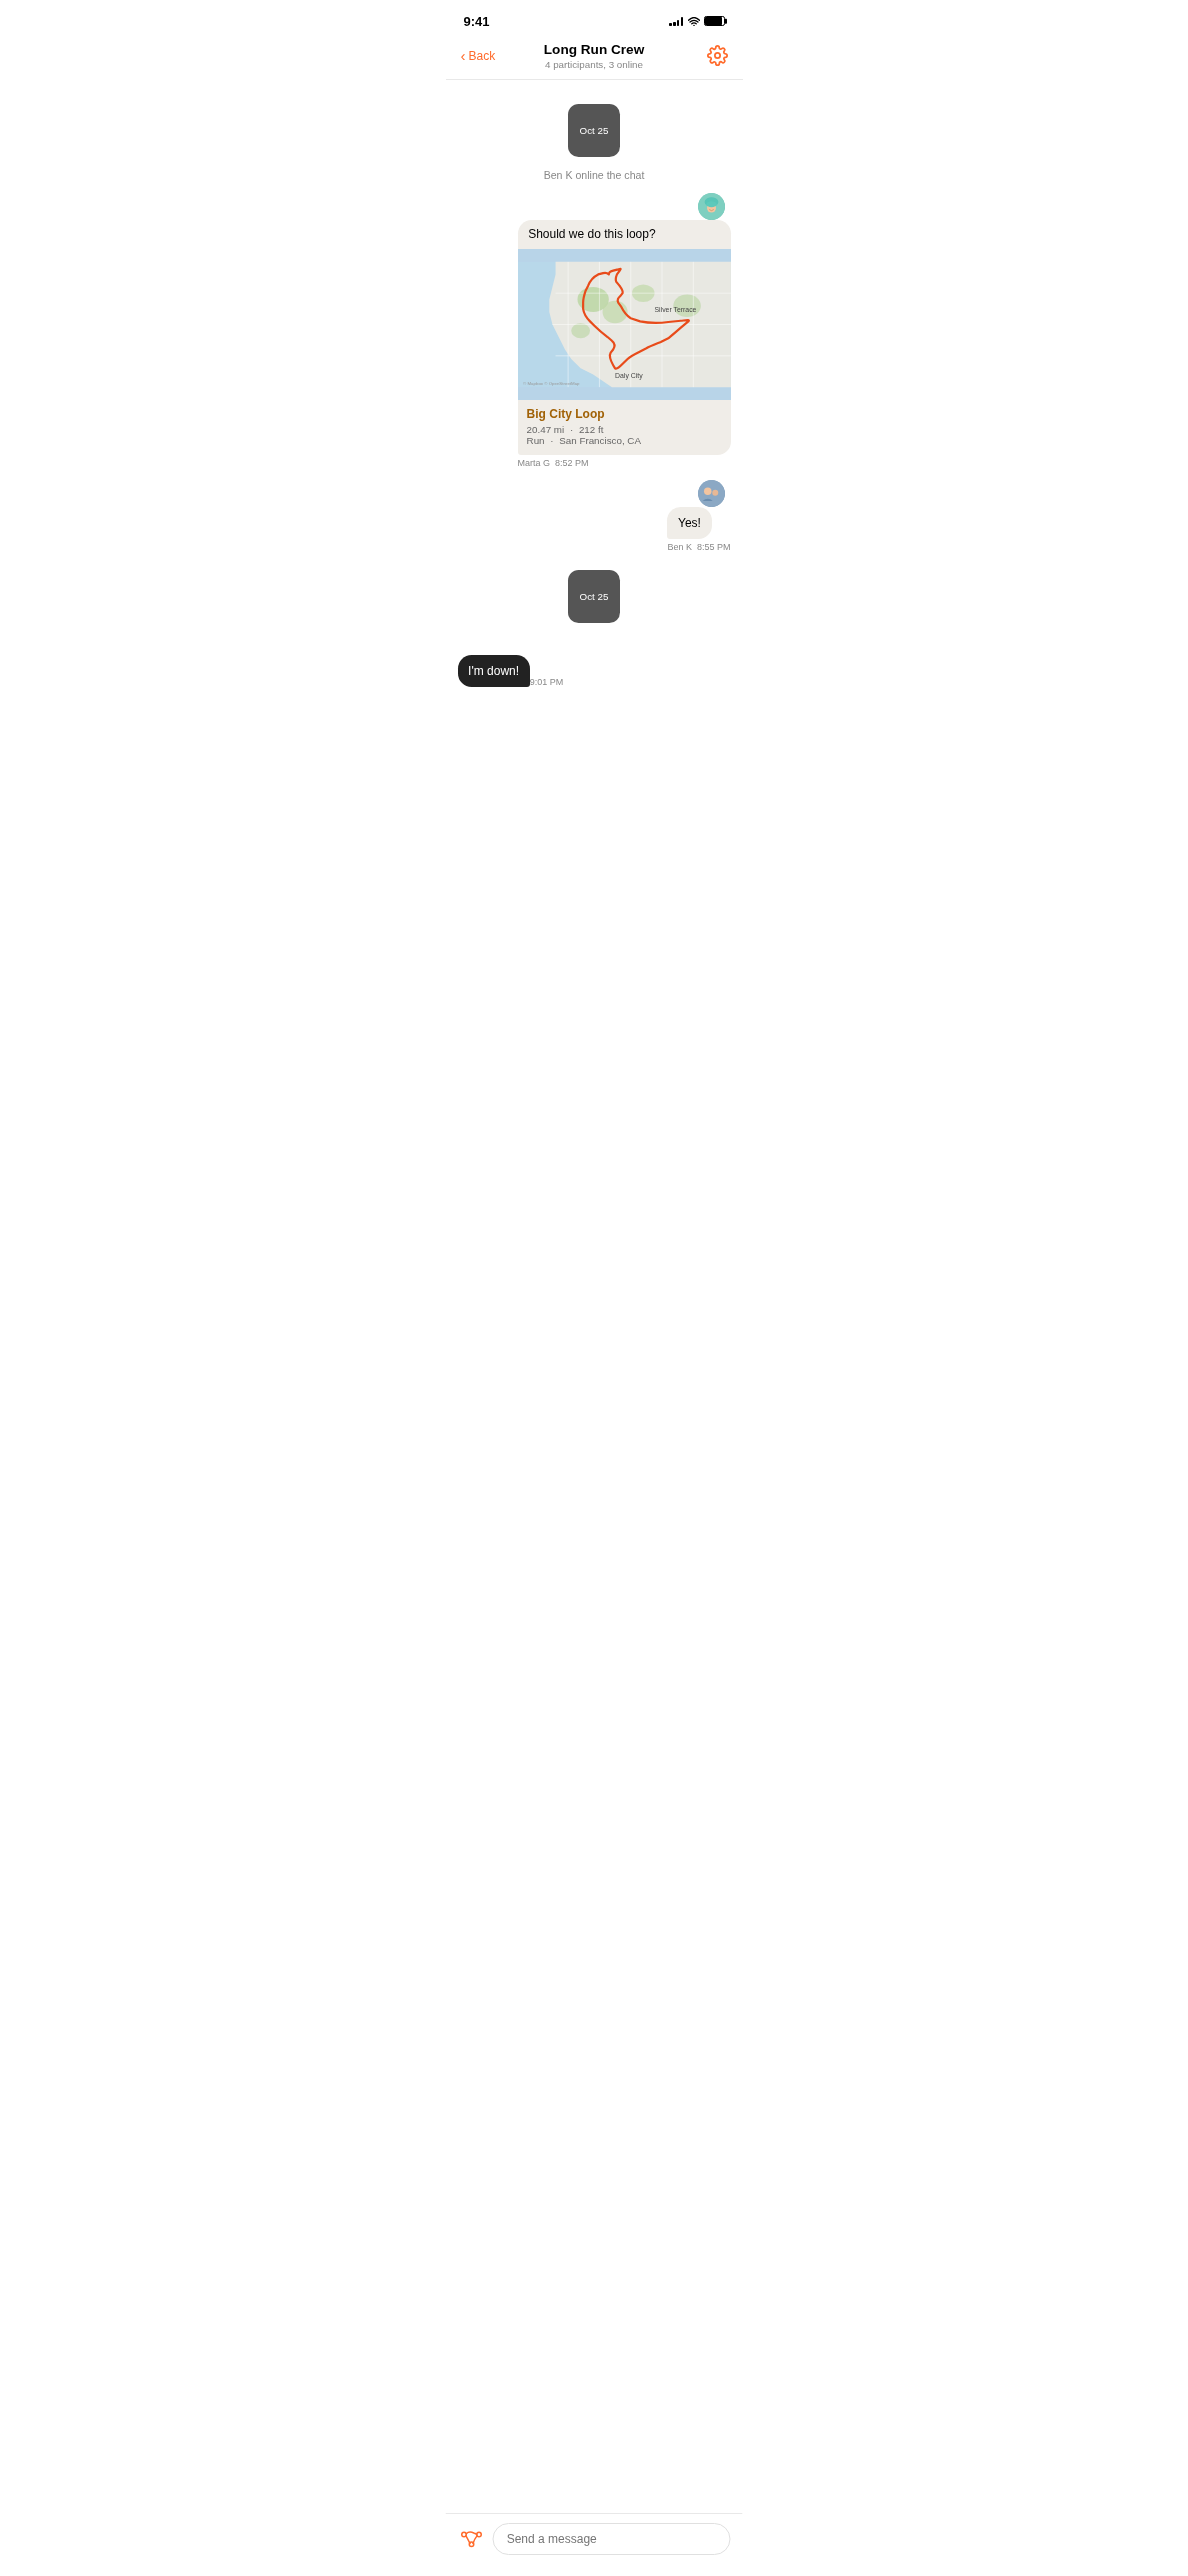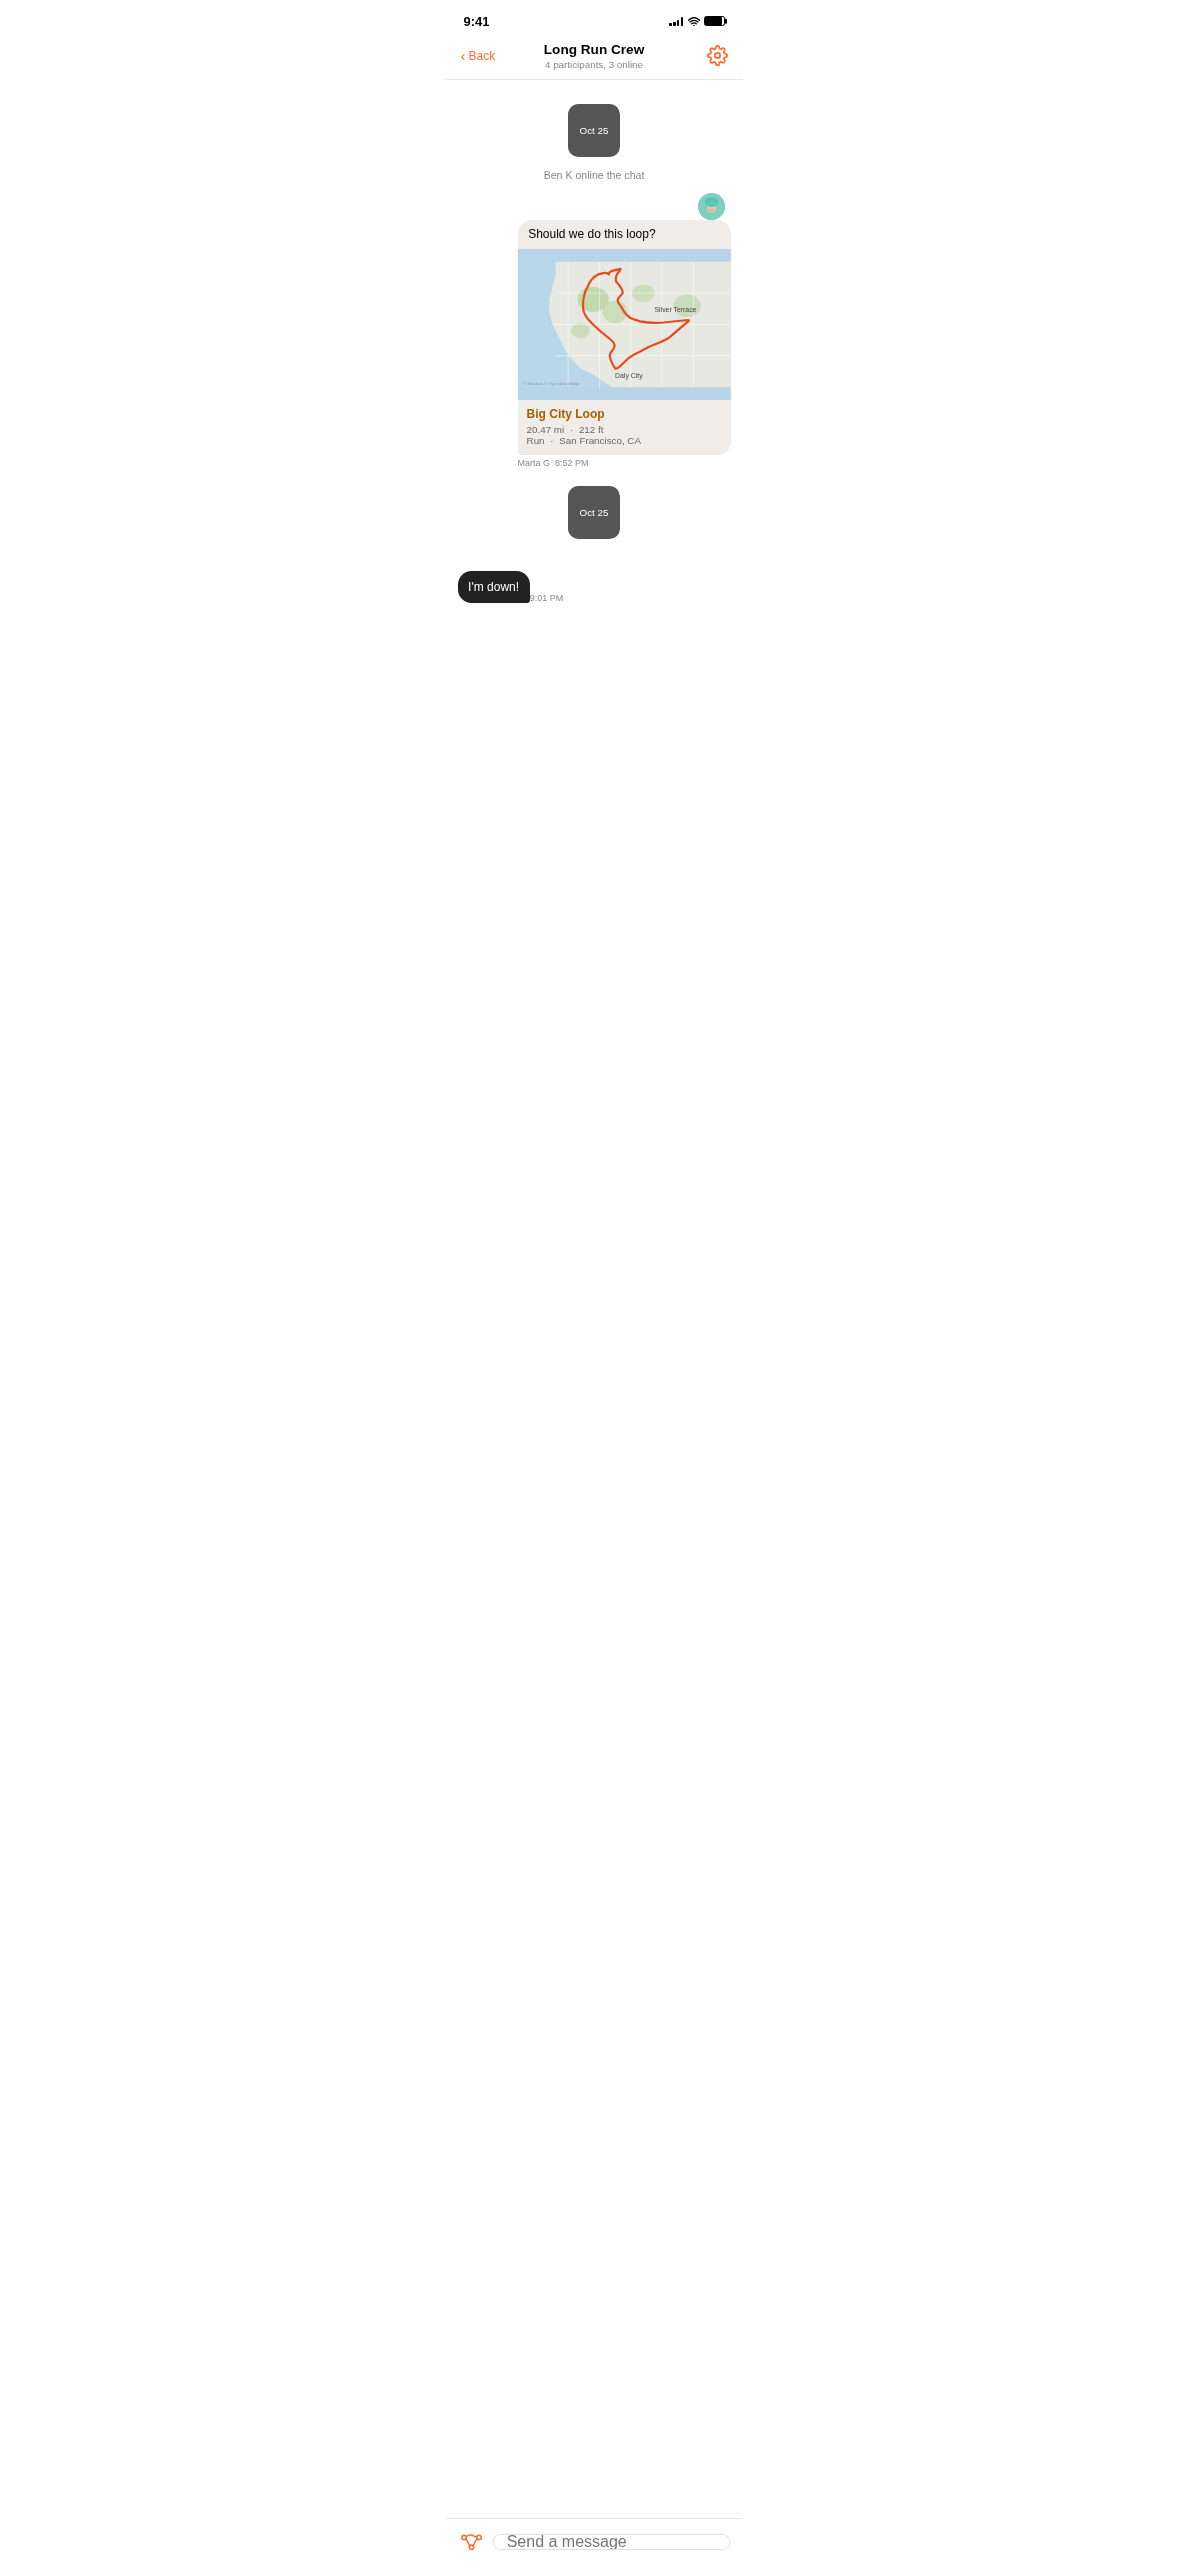--- a/index.html
+++ b/index.html
@@ -319,25 +319,25 @@
       height: 27px;
       display: flex;
       align-items: center;
       justify-content: center;
       flex-shrink: 0;
       cursor: pointer;
     }
 
     .message-input {
       flex: 1;
-      height: 16px;
+      height: 32px;
       border: 0.8px solid #e0e0e0;
       border-radius: 16.6px;
       padding: 0 13.6px;
-      font-size: 16px;
+      font-size: 12px;
       color: #a16207;
       background: #fff;
       outline: none;
     }
 
     .sent-msg-wrapper {
       display: flex;
       align-items: flex-end;
       margin-bottom: 3px;
     }
@@ -497,20 +497,41 @@
             </div>
           </div>
         </div>
       </div>
       <div class="msg-meta left">
         <span>Marta G</span>&nbsp;&nbsp;<span>8:52 PM</span>
       </div>
     </div>
   </div>
 
+  <div class="msg-row left" style="margin-top: 12px;">
+    <div class="avatar avatar-ben">
+
+      <svg width="27" height="27" viewBox="0 0 36 36">
+        <circle cx="18" cy="18" r="18" fill="#8BA8C4"></circle>
+
+        <circle cx="13" cy="15" r="5" fill="#F4C5A0"></circle>
+        <path d="M6 28 Q13 22 20 28" fill="#6A8DAF"></path>
+        <circle cx="23" cy="17" r="4" fill="#E8B895"></circle>
+        <path d="M16 29 Q23 24 30 29" fill="#8BA8C4"></path>
+      </svg>
+    </div>
+    <div class="msg-content">
+      <div class="msg-bubble simple-received">
+        <span>Yes!</span>
+      </div>
+      <div class="msg-meta left">
+        <span>Ben K</span>&nbsp;&nbsp;<span>8:55 PM</span>
+      </div>
+    </div>
+  </div>
 
   <div class="date-badge" style="margin-top: 18px;">
     <div class="date-pill">Oct 25</div>
   </div>
 
   <div class="sent-msg-wrapper">
     <div class="msg-bubble sent">
       <span>I'm down!</span>
     </div>
     <div class="msg-meta right">

